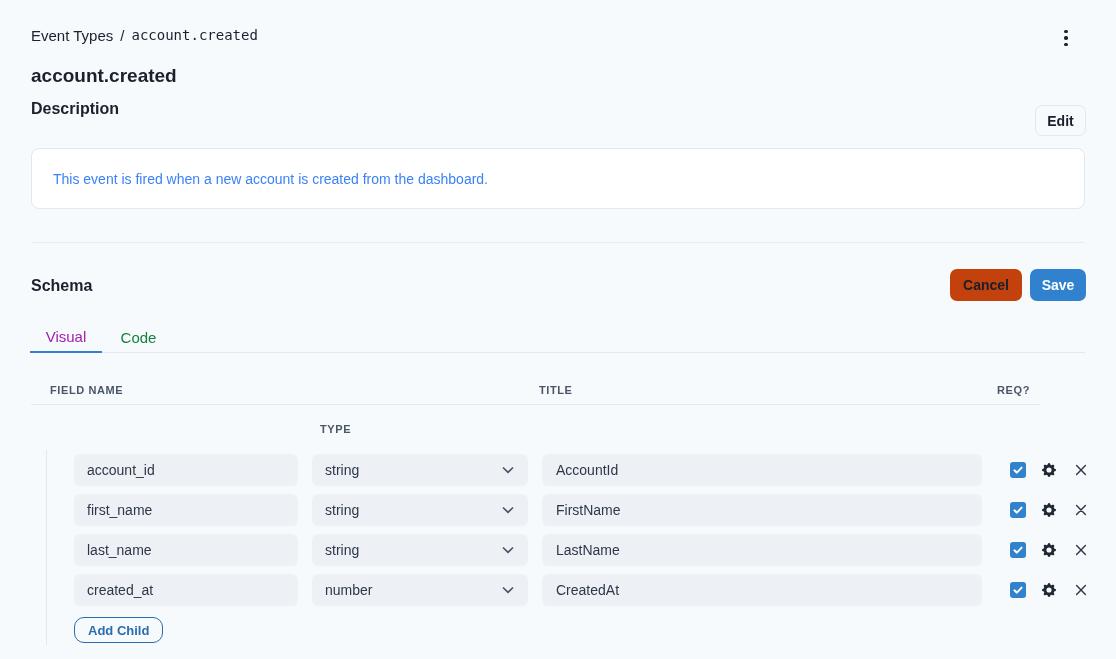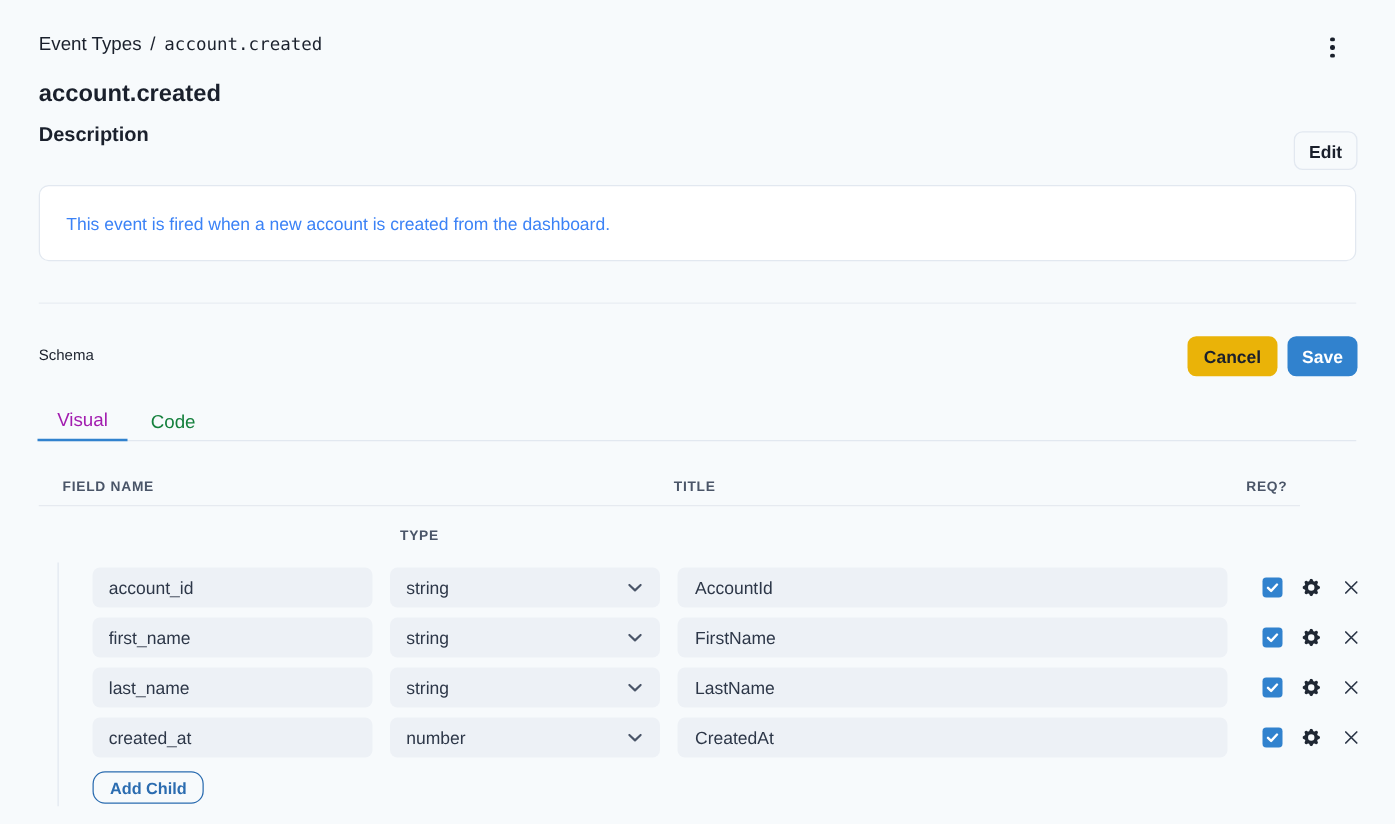--- a/index.html
+++ b/index.html
@@ -6,39 +6,39 @@
   html,body { width:1116px; height:659px; }
   body {
     background:#f7fafc;
     font-family:"Liberation Sans", sans-serif;
     color:#1a202c;
     overflow:hidden;
   }
   .page { position:relative; width:1116px; height:659px; }
 
   
-  .breadcrumb { position:absolute; left:31px; top:27px; font-size:15px; color:#1a202c; display:flex; align-items:center; gap:7px; }
+  .breadcrumb { position:absolute; left:31px; top:27px; font-size:15px; color:#1a202c; display:flex; align-items:flex-start; gap:7px; }
   .breadcrumb .mono { font-family:"DejaVu Sans Mono", monospace; font-size:14px; }
   .kebab { position:absolute; left:1058px; top:26px; width:16px; height:24px; display:flex; flex-direction:column; align-items:center; justify-content:center; gap:3px; cursor:pointer; }
   .kebab .dot { width:3.5px; height:3.5px; border-radius:50%; background:#1a202c; }
 
   .page-title { position:absolute; left:31px; top:65px; font-size:19px; font-weight:700; color:#1a202c; }
 
   
   .desc-heading { position:absolute; left:31px; top:100px; font-size:16px; font-weight:700; }
   .edit-btn { position:absolute; left:1035px; top:105px; width:51px; height:31px; border:1px solid #e2e8f0; border-radius:7px; background:transparent; font-family:inherit; font-size:14px; font-weight:600; color:#1a202c; cursor:pointer; }
   .desc-box { position:absolute; left:31px; top:148px; width:1054px; height:61px; background:#ffffff; border:1px solid #e2e8f0; border-radius:8px; display:flex; align-items:center; padding-left:21px; }
   .desc-text { font-size:14px; color:#3b82f6; }
 
   .divider { position:absolute; left:31px; top:242px; width:1054px; height:1px; background:#e9edf2; }
 
   
-  .schema-heading { position:absolute; left:31px; top:277px; font-size:12px; font-weight:400; }
+  .schema-heading { position:absolute; left:31px; top:277px; font-size:16px; font-weight:700; }
   .btn { position:absolute; top:269px; height:32px; border:none; border-radius:7px; font-family:inherit; font-size:14px; font-weight:600; cursor:pointer; }
-  .cancel-btn { left:950px; width:72px; background:#eab308; color:#1a202c; }
+  .cancel-btn { left:950px; width:72px; background:#c2410c; color:#1a202c; }
   .save-btn { left:1030px; width:56px; background:#3182ce; color:#ffffff; }
 
   
   .tabs-border { position:absolute; left:31px; top:352px; width:1054px; height:1px; background:#e2e8f0; }
   .tab { position:absolute; top:322px; height:31px; display:flex; align-items:center; justify-content:center; font-size:15px; font-weight:500; cursor:pointer; }
   .tab-visual { left:30px; width:72px; color:#a21caf; border-bottom:2.5px solid #3182ce; z-index:2; }
   .tab-code { left:102px; width:73px; color:#15803d; }
 
   
   .schema-table { position:absolute; left:0; top:375px; width:1116px; height:284px; }

